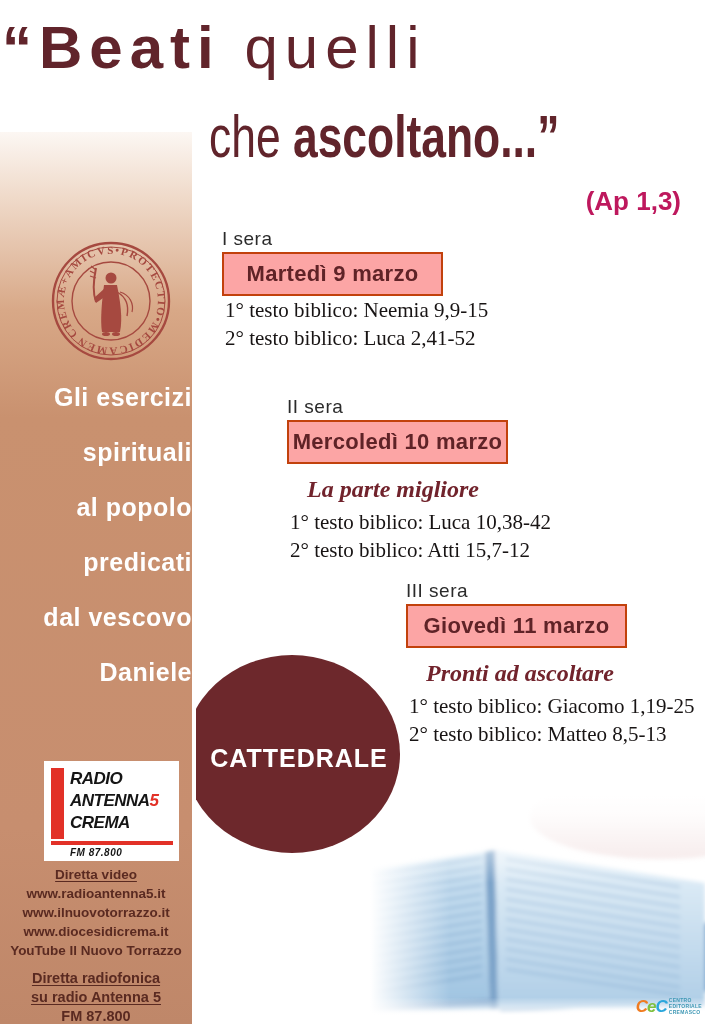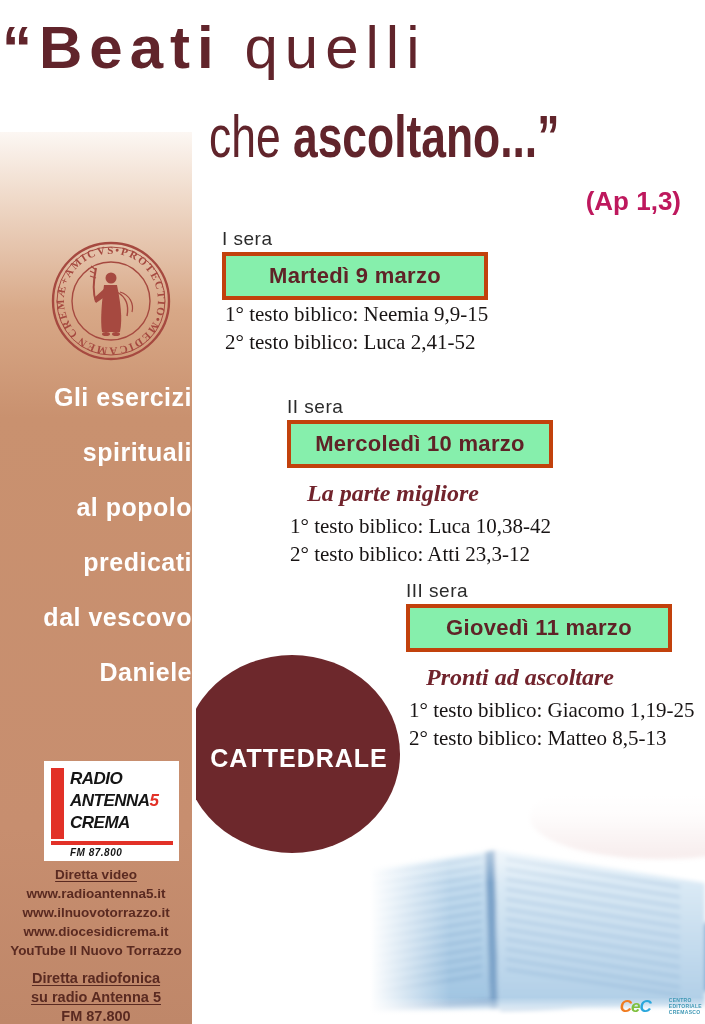--- a/index.html
+++ b/index.html
@@ -55,22 +55,22 @@
   .bold{font-weight:bold;}
   .ref{position:absolute; right:24px; top:186px; font-size:26px; font-weight:bold; color:#be185d; z-index:2;}
 
   
   .session{position:absolute; z-index:2;}
   .s1{left:222px; top:228px;}
   .s2{left:287px; top:396px;}
   .s3{left:406px; top:580px;}
   .sera{font-size:19px; color:#2b2b2b; letter-spacing:.5px; margin-bottom:2px;}
   .date-box{
-    display:inline-block; box-sizing:border-box; width:266px; text-align:center;
-    border:4px solid #c2410c; padding:7px 2px; background:#86efac;
+    display:inline-block; box-sizing:border-box; width:221px; text-align:center;
+    border:2px solid #c2410c; padding:7px 2px; background:#fca5a5;
     font-weight:bold; font-size:22px; color:#5f2327; letter-spacing:.3px;
   }
   .theme{
     margin:12px 0 5px 20px; font-family:"Liberation Serif", serif;
     font-style:italic; font-weight:bold; font-size:24px; color:#71232c;
   }
   .bline{
     margin-left:3px; font-family:"Liberation Serif", serif;
     font-size:21px; color:#181414; line-height:28px; white-space:nowrap;
   }
@@ -79,21 +79,21 @@
   .ellipse-clip{position:absolute; left:196px; top:655px; width:206px; height:198px; overflow:hidden; z-index:2;}
   .ellipse{position:absolute; left:-12px; top:0; width:216px; height:198px; border-radius:50%; background:#6d282c;}
   .venue-text{
     position:absolute; left:0; top:0; width:100%; height:100%;
     display:flex; flex-direction:column; align-items:center; justify-content:center;
     gap:23px; padding-top:8px; box-sizing:border-box;
     color:#ffffff; font-weight:bold; font-size:25px; letter-spacing:1px; white-space:nowrap;
   }
 
   
-  .cec{position:absolute; right:3px; top:997px; display:flex; align-items:center; gap:18px; z-index:2;}
+  .cec{position:absolute; right:3px; top:997px; display:flex; align-items:center; gap:2px; z-index:2;}
   .cec-letters{font-weight:bold; font-style:italic; font-size:17px; line-height:17px; letter-spacing:-1px;}
   .c1{color:#f07c21;} .c2{color:#7fc03e;} .c3{color:#2ba7dc;}
   .cec-text{display:flex; flex-direction:column; font-size:5px; line-height:6px; color:#3f98b5; letter-spacing:.3px; font-weight:bold;}
 </style>
 </head>
 <body>
 
 <div class="poster">
 
   <div class="photo">
@@ -223,21 +223,21 @@
     <div class="date-box">Martedì 9 marzo</div>
     <div class="bline">1° testo biblico: Neemia 9,9-15</div>
     <div class="bline">2° testo biblico: Luca 2,41-52</div>
   </div>
 
   <div class="session s2">
     <div class="sera">II sera</div>
     <div class="date-box">Mercoledì 10 marzo</div>
     <div class="theme">La parte migliore</div>
     <div class="bline">1° testo biblico: Luca 10,38-42</div>
-    <div class="bline">2° testo biblico: Atti 23,3-12</div>
+    <div class="bline">2° testo biblico: Atti 15,7-12</div>
   </div>
 
   <div class="session s3">
     <div class="sera">III sera</div>
     <div class="date-box">Giovedì 11 marzo</div>
     <div class="theme">Pronti ad ascoltare</div>
     <div class="bline">1° testo biblico: Giacomo 1,19-25</div>
     <div class="bline">2° testo biblico: Matteo 8,5-13</div>
   </div>
 

